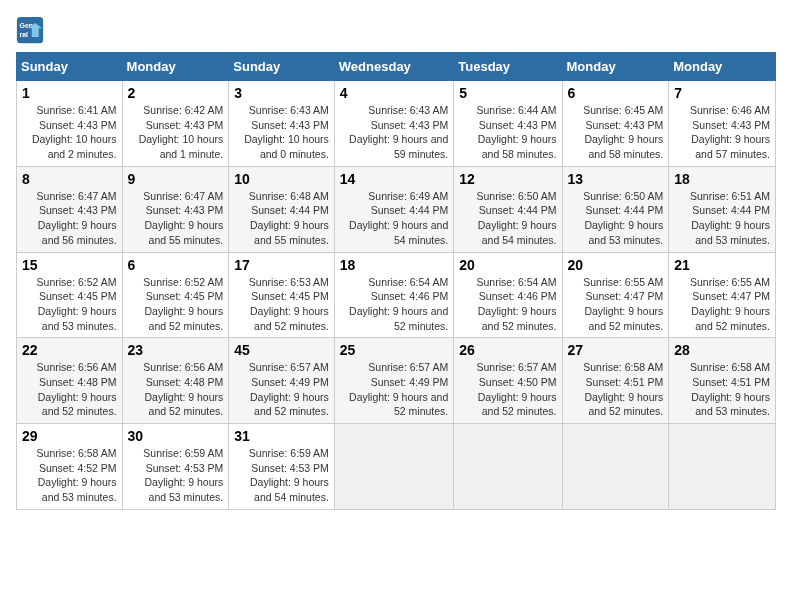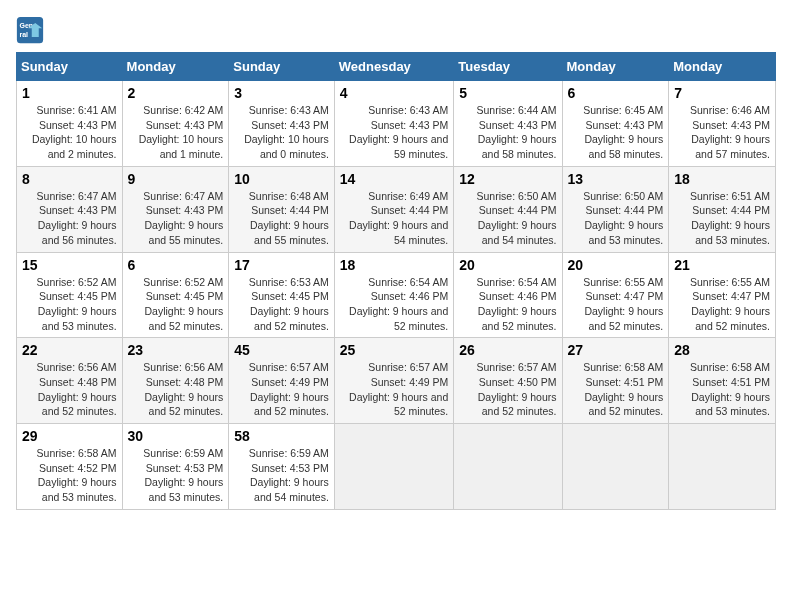--- a/index.html
+++ b/index.html
@@ -371,21 +371,21 @@
       </td>
         <td>
         <span class="day-number">30</span>
         <div class="day-info">
           Sunrise: 6:59 AM<br>
           Sunset: 4:53 PM<br>
           Daylight: 9 hours and 53 minutes.
         </div>
       </td>
         <td>
-        <span class="day-number">58</span>
+        <span class="day-number">31</span>
         <div class="day-info">
           Sunrise: 6:59 AM<br>
           Sunset: 4:53 PM<br>
           Daylight: 9 hours and 54 minutes.
         </div>
       </td>
         <td class="empty"></td>
         <td class="empty"></td>
         <td class="empty"></td>
         <td class="empty"></td>

